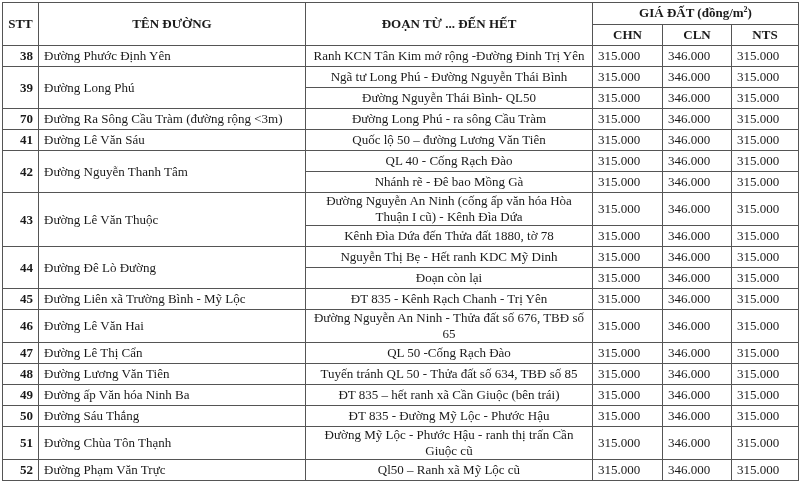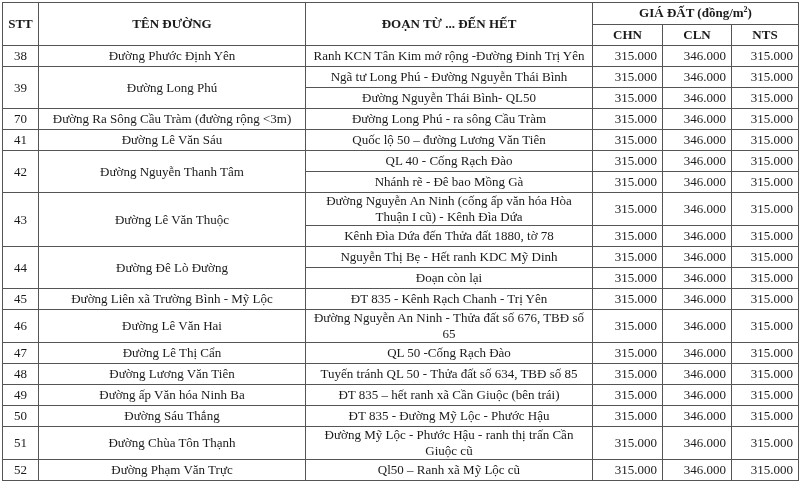--- a/index.html
+++ b/index.html
@@ -17,23 +17,23 @@
     padding: 0 5px;
     line-height: 16px;
     vertical-align: middle;
   }
   table.price-table th {
     font-weight: bold;
     text-align: center;
     font-size: 13px;
     height: 20px;
   }
-  td.stt { text-align: center; }
-  td.num { text-align: right; }
-  td.road { text-align: center; }
+  td.stt { text-align: right; font-weight: bold; }
+  td.num { text-align: left; }
+  td.road { text-align: left; }
   td.seg { text-align: center; }
   tr.r1 td { height: 20px; }
   .sup { font-size: 8px; vertical-align: super; line-height: 0; }
 </style>
 </head>
 <body>
 
 <table class="price-table">
   <colgroup>
     <col style="width:36px">

